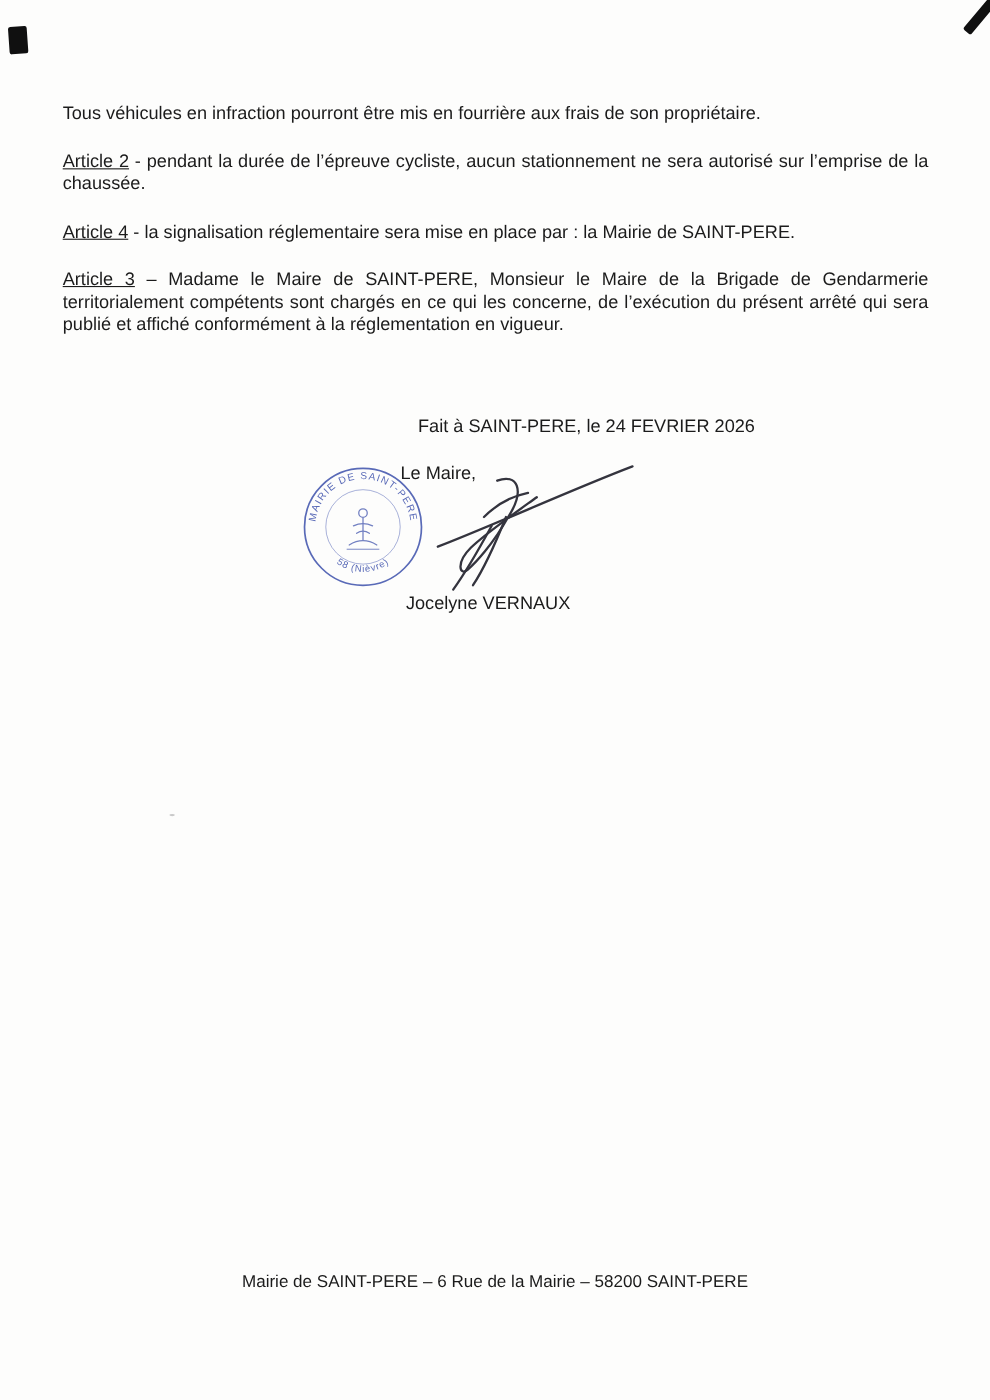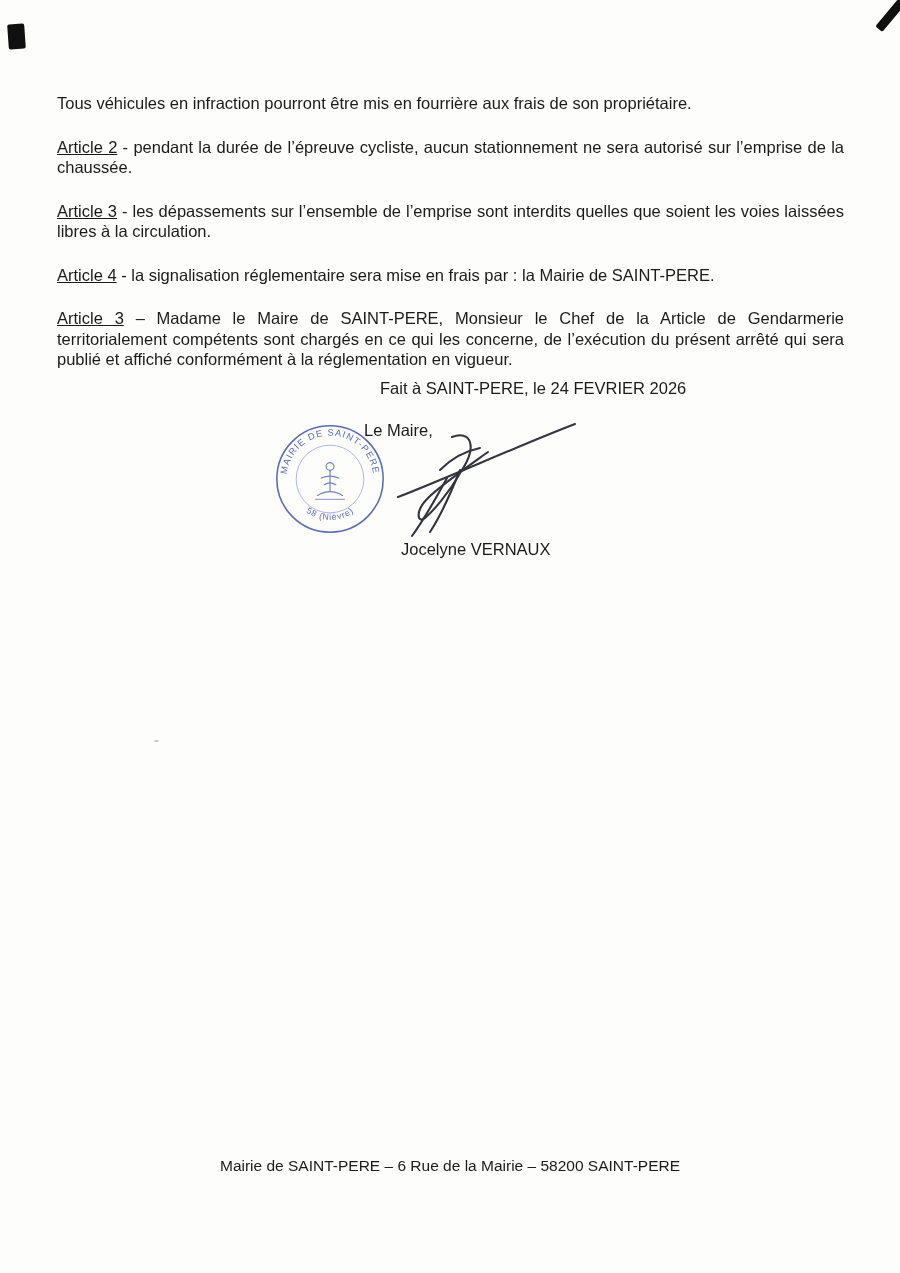--- a/index.html
+++ b/index.html
@@ -36,21 +36,21 @@
   .dateline {
     position: absolute; left: 380px; top: 379px;
     font-size: 16.5px;
     text-align: right;
   }
   .role {
     position: absolute; left: 364px; top: 421px;
     font-size: 16.5px;
   }
   .name {
-    position: absolute; left: 401px; top: 540px;
+    position: absolute; left: 369px; top: 540px;
     font-size: 16.5px;
   }
   .stamp-svg {
     position: absolute; left: 272px; top: 421px;
     width: 116px; height: 116px;
     opacity: 0.88;
   }
   .signature-svg {
     position: absolute; left: 385px; top: 412px;
     width: 200px; height: 132px;
@@ -69,25 +69,24 @@
 
   <div class="artifact artifact-tl"></div>
   <div class="artifact artifact-tr"></div>
   <div class="artifact artifact-speck"></div>
 
   <div class="content">
     <p><span>Tous véhicules en infraction pourront être mis en fourrière aux frais de son propriétaire.</span></p>
 
     <p><span class="u">Article 2</span><span> - pendant la durée de l’épreuve cycliste, aucun stationnement ne sera autorisé sur l’emprise de la chaussée.</span></p>
 
-    <p><span class="u">Article 3</span><span> - les dépassements sur l’ensemble de l’emprise sont interdits quelles que soient les voies laissées libres à la circulation.</span></p>
 
-    <p><span class="u">Article 4</span><span> - la signalisation réglementaire sera mise en frais par : </span><span class="b">la Mairie de SAINT-PERE.</span></p>
+    <p><span class="u">Article 4</span><span> - la signalisation réglementaire sera mise en place par : </span><span class="b">la Mairie de SAINT-PERE.</span></p>
 
-    <p><span class="u">Article 3</span><span> – Madame le Maire de SAINT-PERE, Monsieur le Chef de la Article de Gendarmerie territorialement compétents sont chargés en ce qui les concerne, de l’exécution du présent arrêté qui sera publié et affiché conformément à la réglementation en vigueur.</span></p>
+    <p><span class="u">Article 3</span><span> – Madame le Maire de SAINT-PERE, Monsieur le Maire de la Brigade de Gendarmerie territorialement compétents sont chargés en ce qui les concerne, de l’exécution du présent arrêté qui sera publié et affiché conformément à la réglementation en vigueur.</span></p>
   </div>
 
   <div class="dateline">Fait à SAINT-PERE, le 24 FEVRIER 2026</div>
   <div class="role">Le Maire,</div>
 
   <svg class="stamp-svg" viewBox="0 0 120 120">
     <g fill="none" stroke="#4356ae" stroke-width="1.6">
       <circle cx="60" cy="60" r="55"></circle>
       <circle cx="60" cy="60" r="35" stroke-width="0.9" opacity="0.55"></circle>
     </g>

